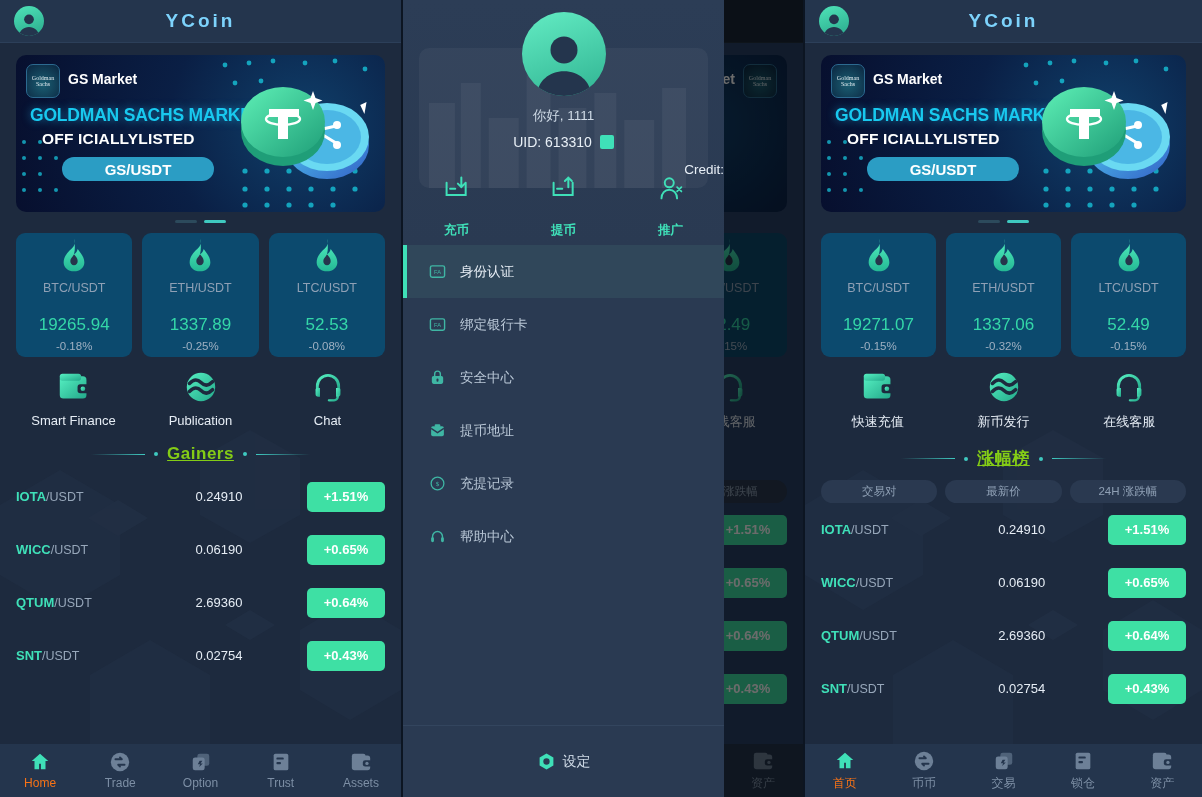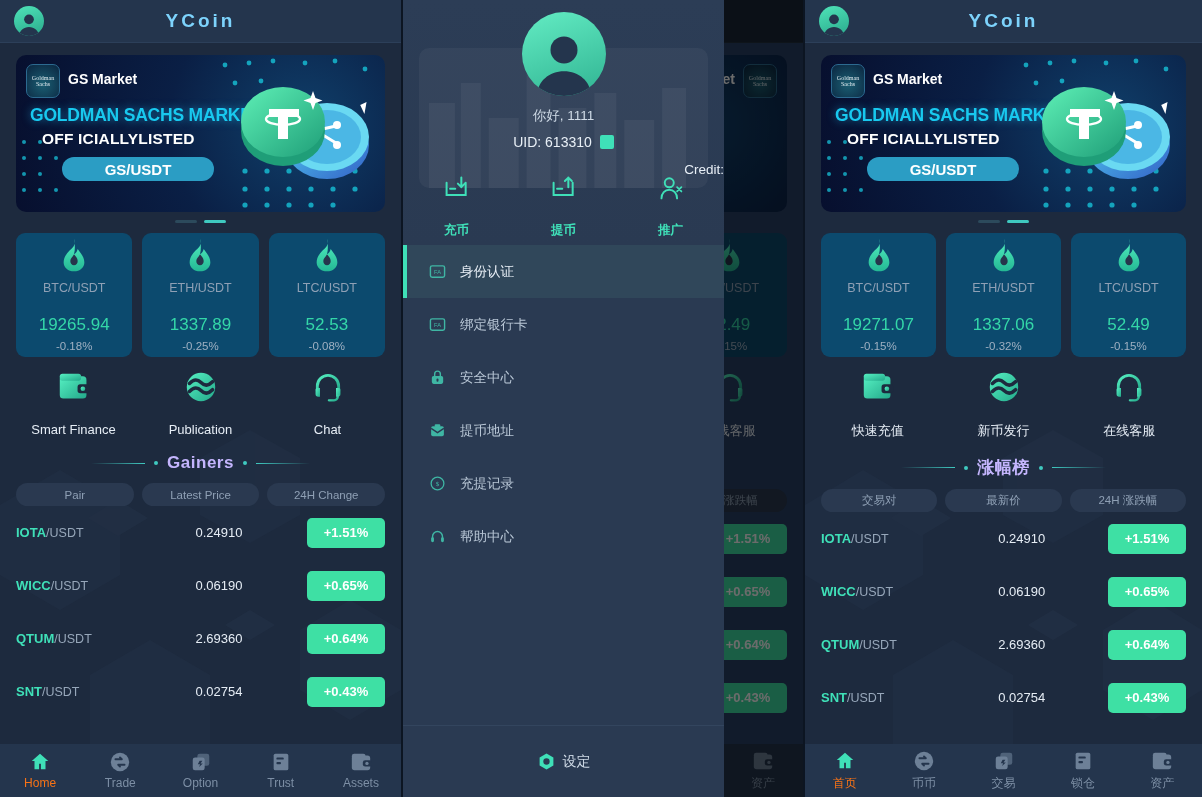--- a/index.html
+++ b/index.html
@@ -71,31 +71,31 @@
   .tcard { flex:1; height:124px; border-radius:9px; background:#0c4a6e;
            display:flex; flex-direction:column; align-items:center;
            justify-content:center; gap:2px; }
   .flame { width:30px; height:34px; margin-bottom:7px; }
   .tpair { font-size:12.5px; color:#8fa0b5; }
   .tprice { font-size:17px; color:#34d7a8; margin-top:18px; }
   .tchg { font-size:11.5px; color:#9fb0c2; margin-top:3px; }
 
   
   .quick { display:flex; padding:14px 10px 6px 10px; position:relative; z-index:3; }
-  .qitem { flex:1; display:flex; flex-direction:column; align-items:center; gap:19px; }
+  .qitem { flex:1; display:flex; flex-direction:column; align-items:center; gap:10px; }
   .qicon { width:32px; height:32px; }
   .qlabel { font-size:13px; color:#e6edf5; }
 
   
   .sect { display:flex; align-items:center; justify-content:center; gap:9px;
           padding:10px 0 6px 0; position:relative; z-index:3; }
   .sect-line { width:54px; height:1px; background:linear-gradient(90deg,rgba(63,201,192,0),#3fc9c0); }
   .sect-line.r { background:linear-gradient(90deg,#3fc9c0,rgba(63,201,192,0)); }
   .sect-dot { width:4px; height:4px; border-radius:50%; background:#3fc9c0; }
-  .sect-title { font-size:17px; font-weight:bold; color:#c4b5fd; letter-spacing:.5px; }
+  .sect-title { font-size:17px; font-weight:bold; color:#84cc16; letter-spacing:.5px;text-decoration:underline; }
 
   
   .thead { display:flex; gap:8px; padding:4px 16px 0 16px; position:relative; z-index:3; }
   .th { flex:1; height:23px; border-radius:12px; background:#2a3950;
         display:flex; align-items:center; justify-content:center;
         font-size:11.5px; color:#8fa0b5; }
   .rows { position:relative; z-index:3; padding:0 16px; }
   .trow { display:flex; align-items:center; height:53px; }
   .c-pair { flex:0 0 40%; font-size:12.5px; }
   .c-pair b { color:#3fe0b8; font-size:13px; }
@@ -428,25 +428,20 @@
     </div>
 
     <div class="sect">
       <span class="sect-line"></span>
       <span class="sect-dot"></span>
       <span class="sect-title">Gainers</span>
       <span class="sect-dot"></span>
       <span class="sect-line r"></span>
     </div>
 
-    <div class="thead">
-      <div class="th">Pair</div>
-      <div class="th">Latest Price</div>
-      <div class="th">24H Change</div>
-    </div>
 
     <div class="rows">
       <div class="trow">
         <div class="c-pair"><b>IOTA</b><span>/USDT</span></div>
         <div class="c-price">0.24910</div>
         <div class="c-chg">
             <div class="chgpill">+1.51%</div>
           </div>
       </div>
       <div class="trow">

